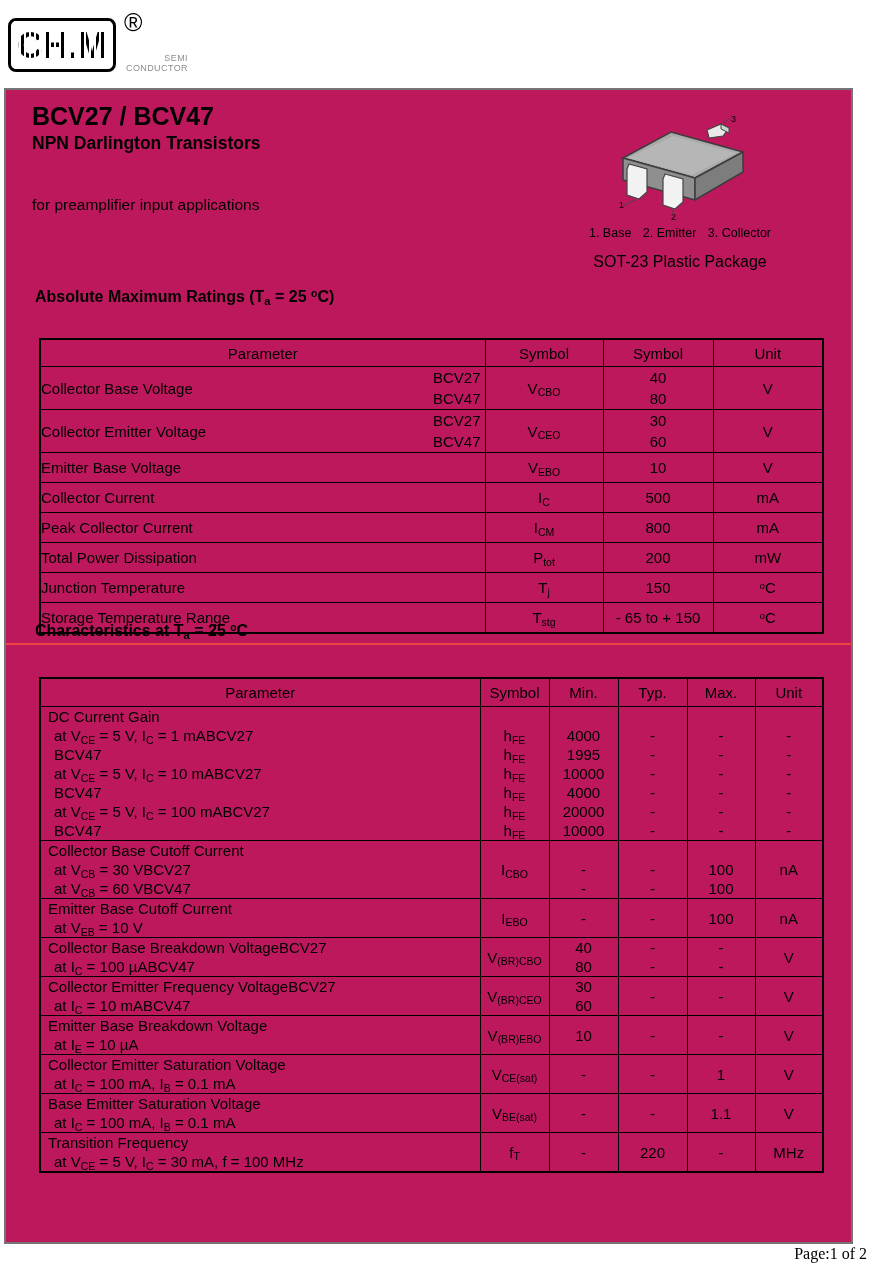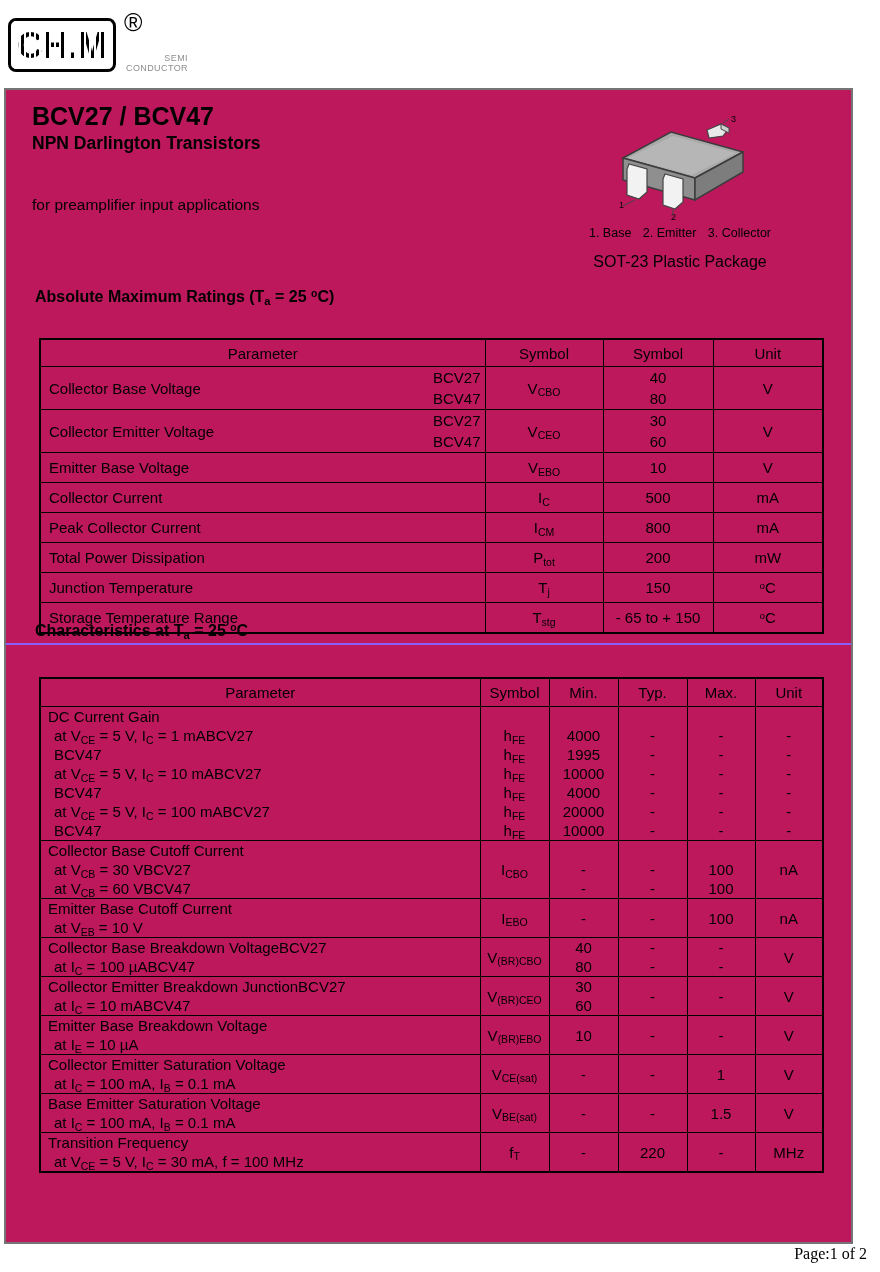--- a/index.html
+++ b/index.html
@@ -28,33 +28,33 @@
   .figure svg{display:block;margin:0 auto;}
   .fig-cap1{font-size:12.5px;margin-top:2px;white-space:nowrap;}
   .fig-cap1 span{display:inline-block;margin:0 4px;}
   .fig-cap2{font-size:16px;margin-top:13px;}
 
   
   .sec-heading{font-weight:bold;font-size:16px;margin-top:24px;}
   .sec-amr{position:absolute;left:33px;top:174px;}
   .sec-amr .sec-heading{margin-left:-4px;margin-bottom:5px;}
   .sec-char{position:absolute;left:0;top:508px;width:845px;}
-  .sec-char .sec-heading{padding:0 0 3px 29px;border-bottom:2px solid #8b5cf6;}
+  .sec-char .sec-heading{padding:0 0 3px 29px;border-bottom:2px solid #ef4444;}
   .sec-char table{margin:3px 0 0 33px;}
 
   
   table.dtable{border-collapse:collapse;table-layout:fixed;font-size:15px;border:2px solid #000;margin-top:32px;}
   .dtable td{border:1px solid #000;padding:0;vertical-align:middle;overflow:hidden;}
   .c{text-align:center;}
   td.param{text-align:left;}
   
   .t1 .thead td{height:26px;text-align:center;}
   .t1 .r1 td{height:29px;}
   .t1 .r2 td{height:42px;}
-  .t1 td.param{padding-left:8px;padding-right:4px;}
+  .t1 td.param{padding-left:0;padding-right:4px;}
   .pflex{display:flex;justify-content:space-between;align-items:center;}
   .pvars{display:flex;flex-direction:column;text-align:right;line-height:21px;}
   .vstack div{line-height:21px;}
   
   .t2 .thead td{height:27px;text-align:center;}
   .ln{height:19px;line-height:19px;white-space:nowrap;}
   .t2 td.param .title{padding-left:7px;}
   .cflex{display:flex;justify-content:flex-start;}
   .cflex .cond{padding-left:13px;}
   .cflex .var{padding-right:4px;}
@@ -375,21 +375,21 @@
           <td class="c stack2">
             <div>-</div>
             <div>-</div>
           </td>
           <td class="c">V</td>
         </tr>
 
         <tr>
           <td class="param">
             <div class="ln cflex">
-                  <span class="title">Collector Emitter Breakdown Junction</span>
+                  <span class="title">Collector Emitter Frequency Voltage</span>
                   <span class="var">BCV27</span>
                 </div>
             <div class="ln cflex">
                   <span class="cond">at I<sub>C</sub> = 10 mA</span>
                   <span class="var">BCV47</span>
                 </div>
           </td>
           <td class="c"><span>V<sub>(BR)CEO</sub></span></td>
           <td class="c stack2">
             <div>30</div>
@@ -431,21 +431,21 @@
         <tr>
           <td class="param">
             <div class="ln title">Base Emitter Saturation Voltage</div>
             <div class="ln cflex">
                   <span class="cond">at I<sub>C</sub> = 100 mA, I<sub>B</sub> = 0.1 mA</span>
                 </div>
           </td>
           <td class="c"><span>V<sub>BE(sat)</sub></span></td>
           <td class="c">-</td>
           <td class="c">-</td>
-          <td class="c">1.5</td>
+          <td class="c">1.1</td>
           <td class="c">V</td>
         </tr>
 
 
         <tr>
           <td class="param">
             <div class="ln title">Transition Frequency</div>
             <div class="ln cflex">
                   <span class="cond">at V<sub>CE</sub> = 5 V, I<sub>C</sub> = 30 mA, f = 100 MHz</span>
                 </div>

